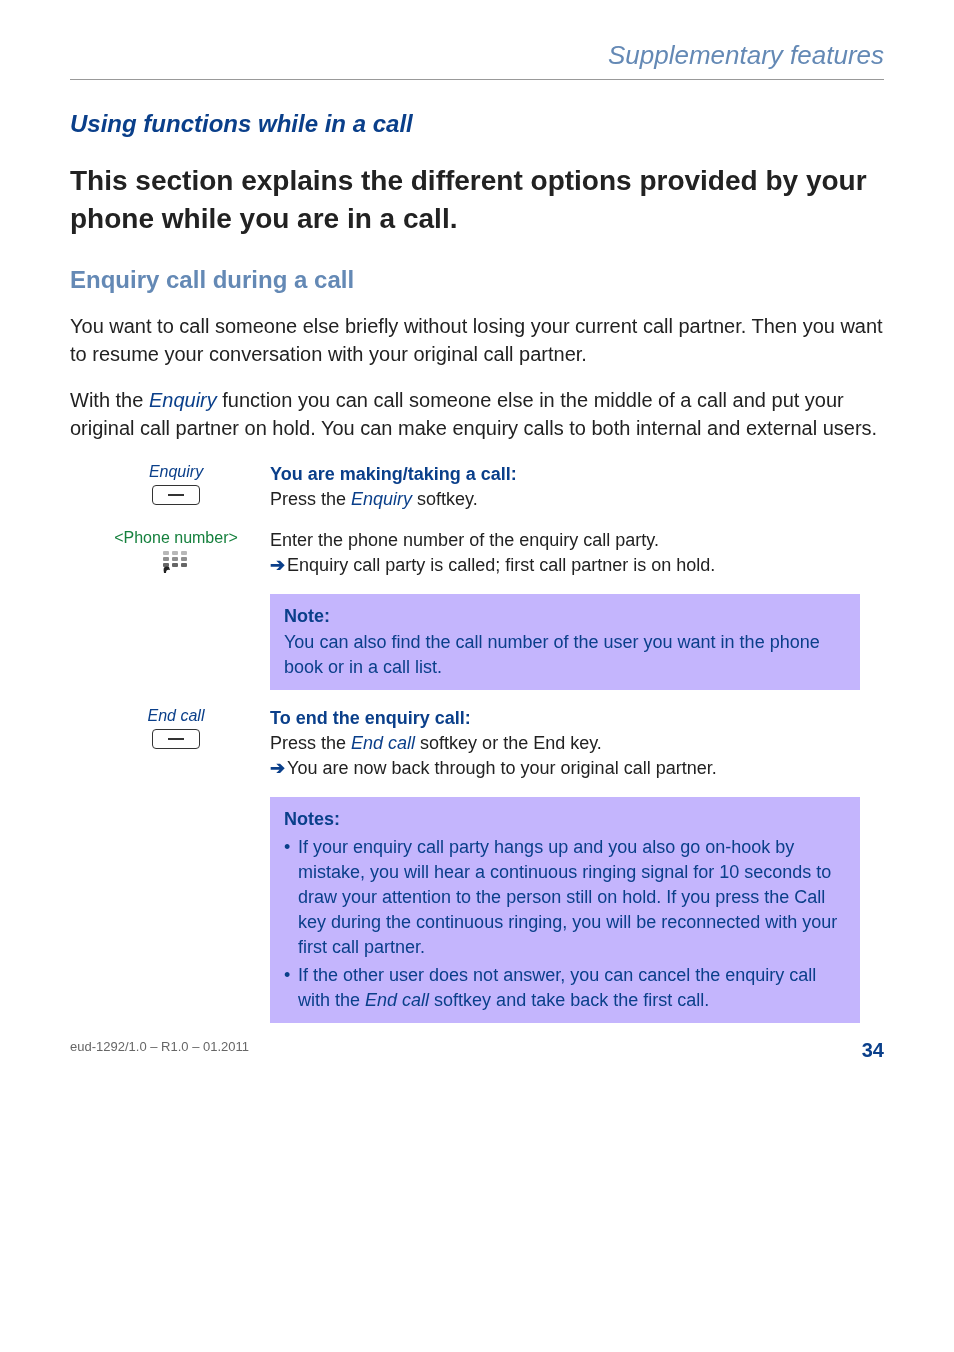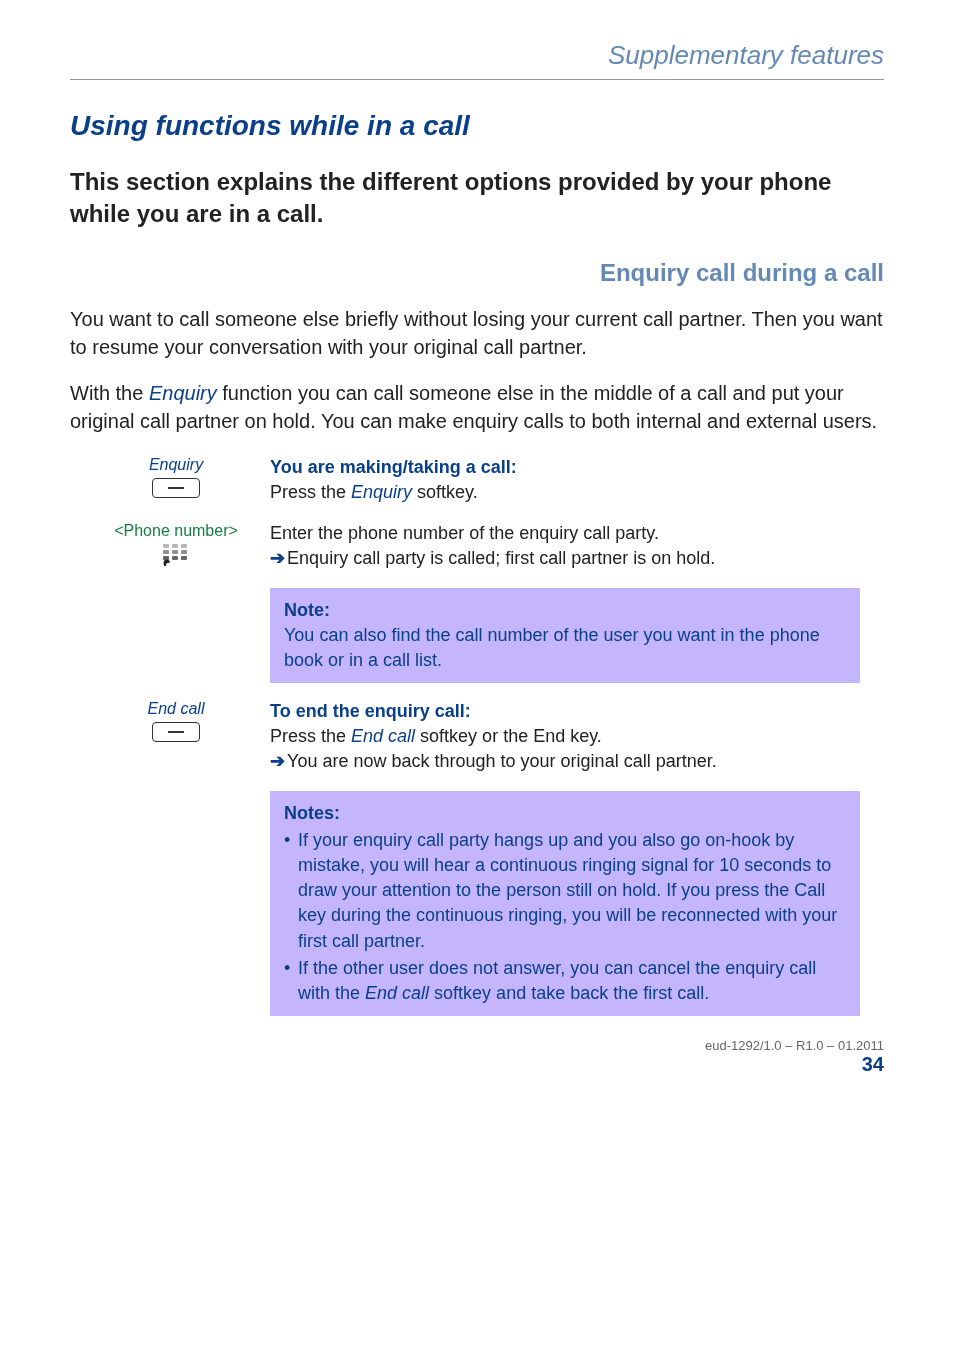--- a/index.html
+++ b/index.html
@@ -19,36 +19,35 @@
     text-align: right;
     font-style: italic;
     color: #6489b5;
     font-size: 26px;
     font-weight: 400;
   }
   .section-title {
     color: #0a3f8a;
     font-style: italic;
     font-weight: 700;
+    font-size: 24px;
+    margin-bottom: 24px;
+  }
+  .section-intro {
+    font-weight: 700;
     font-size: 28px;
-    margin-bottom: 24px;
-  }
-  .section-intro {
-    font-weight: 700;
-    font-size: 24px;
     line-height: 1.35;
     margin-bottom: 28px;
     color: #222;
   }
   .subsection-title {
     color: #6489b5;
     font-weight: 700;
     font-size: 24px;
     margin-bottom: 18px;
-    text-align: right;
   }
   .body-text {
     font-size: 20px;
     line-height: 1.4;
     margin-bottom: 18px;
     color: #222;
   }
   .inline-term {
     color: #0a3f8a;
     font-style: italic;
@@ -145,29 +144,28 @@
     line-height: 1.4;
   }
   .note-li-text {
     flex: 1;
   }
   .note-term {
     font-style: italic;
   }
   .footer {
     position: absolute;
-    bottom: 16px;
+    bottom: 30px;
     left: 70px;
     right: 70px;
     display: flex;
     justify-content: space-between;
-    align-items: flex-end;
+    align-items: flex-start;
     font-size: 13px;
     color: #666;
-    flex-direction: column;
   }
   .footer .page-num {
     color: #0a3f8a;
     font-weight: 700;
     font-size: 20px;
   }
 </style>
 </head>
 <body>
 

